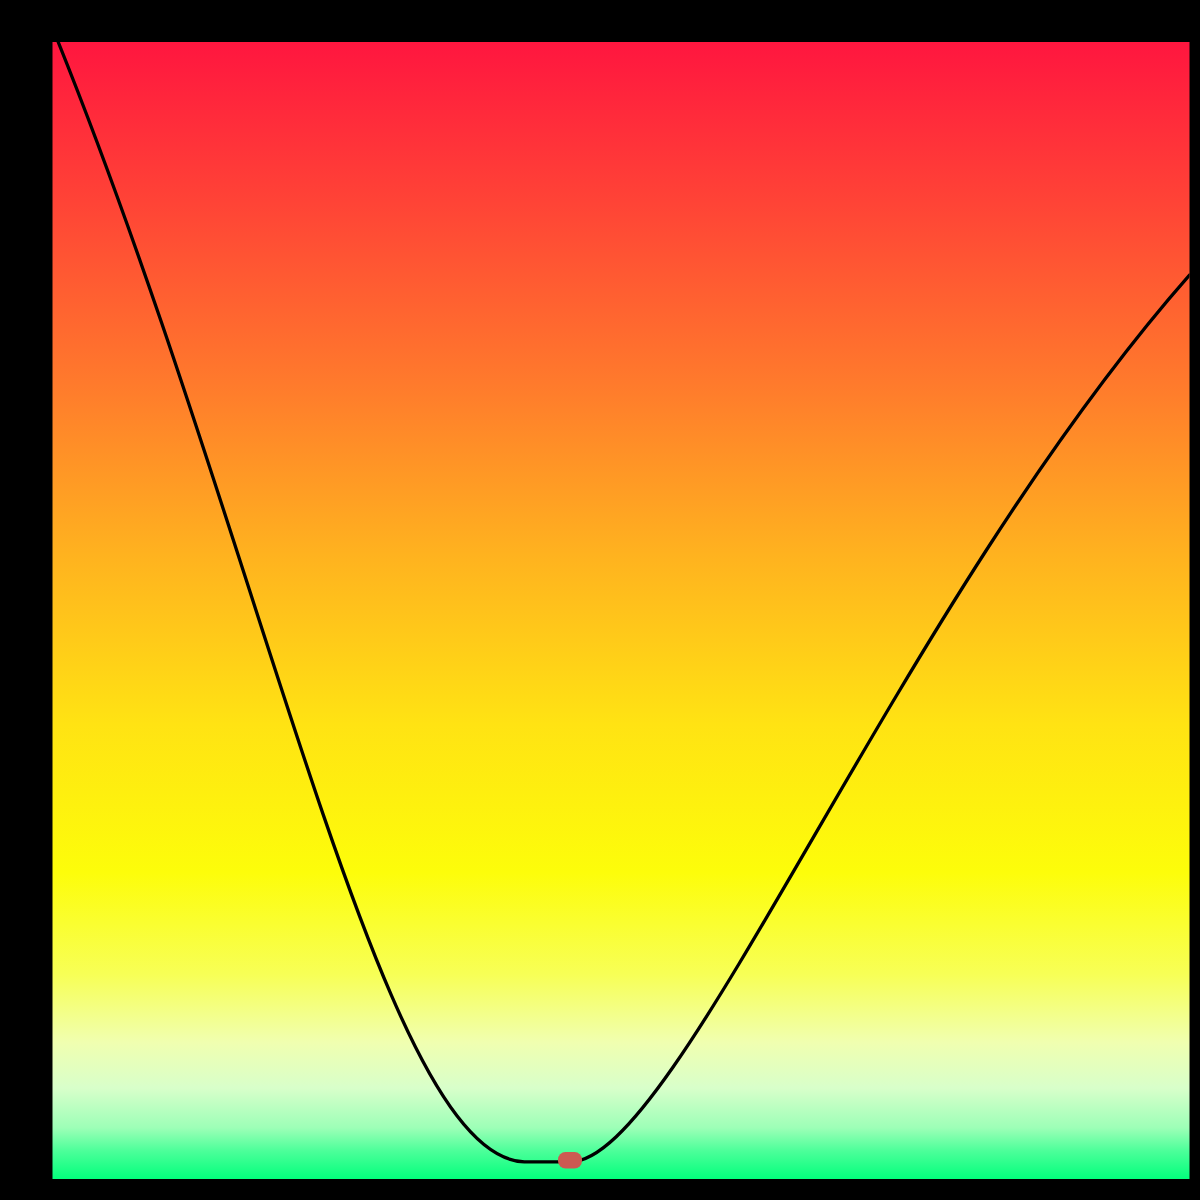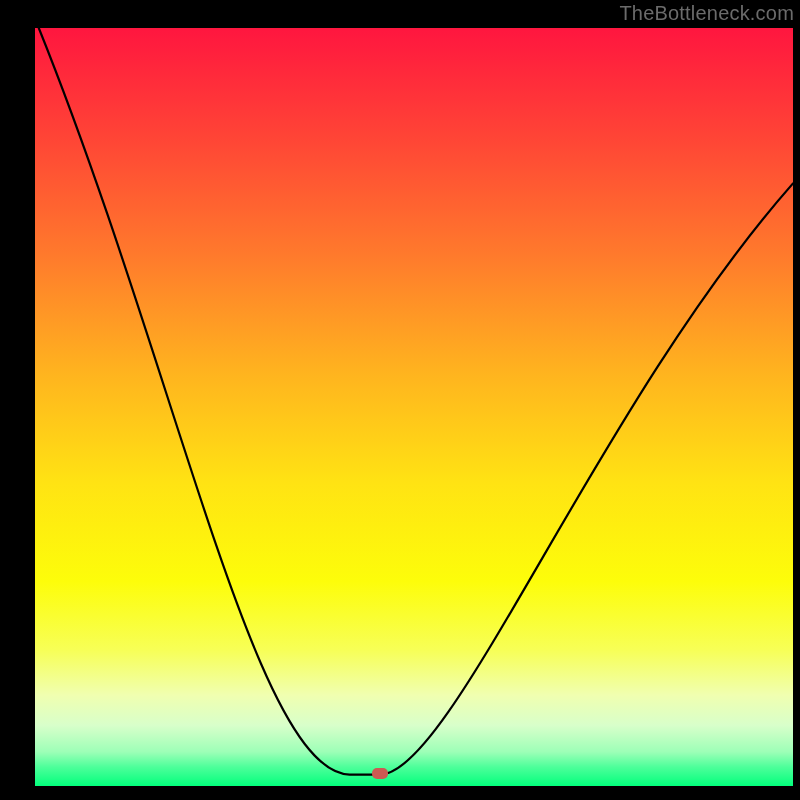--- a/index.html
+++ b/index.html
@@ -41,21 +41,20 @@
     color: #6b6b6b;
     letter-spacing: 0.2px;
     white-space: nowrap;
   }
 </style>
 </head>
 <body>
 
 <div class="stage">
 
-  <div class="watermark" style="right: 6px;">TheBottleneck.com</div>
 
   <div class="plot" style="left: 35px; top: 28px; width: 758px; height: 758px;">
     <div class="gradient" style="background: linear-gradient(rgb(255, 22, 63) 0%, rgb(255, 67, 54) 14%, rgb(255, 122, 44) 30%, rgb(255, 178, 31) 45%, rgb(255, 227, 19) 60%, rgb(253, 253, 10) 73%, rgb(247, 255, 86) 82%, rgb(240, 255, 176) 88%, rgb(216, 255, 202) 92%, rgb(157, 255, 183) 95.5%, rgb(77, 255, 154) 97.5%, rgb(3, 255, 124) 100%);"></div>
     <svg class="curve" width="758" height="758" viewBox="0 0 758 758">
         <path d="M 3.79 0.00 C 144.02 348.68 219.82 742.84 314.57 746.63 L 344.89 746.63 C 416.90 746.63 560.92 379.00 758.00 155.39" fill="none" stroke="#000000" stroke-width="2.2" stroke-linecap="round"></path>
       </svg>
     <div class="marker" style="width: 16px; height: 11px; background: rgb(204, 90, 82); left: 336.89px; top: 739.614px;"></div>
   </div>
 
 </div>

